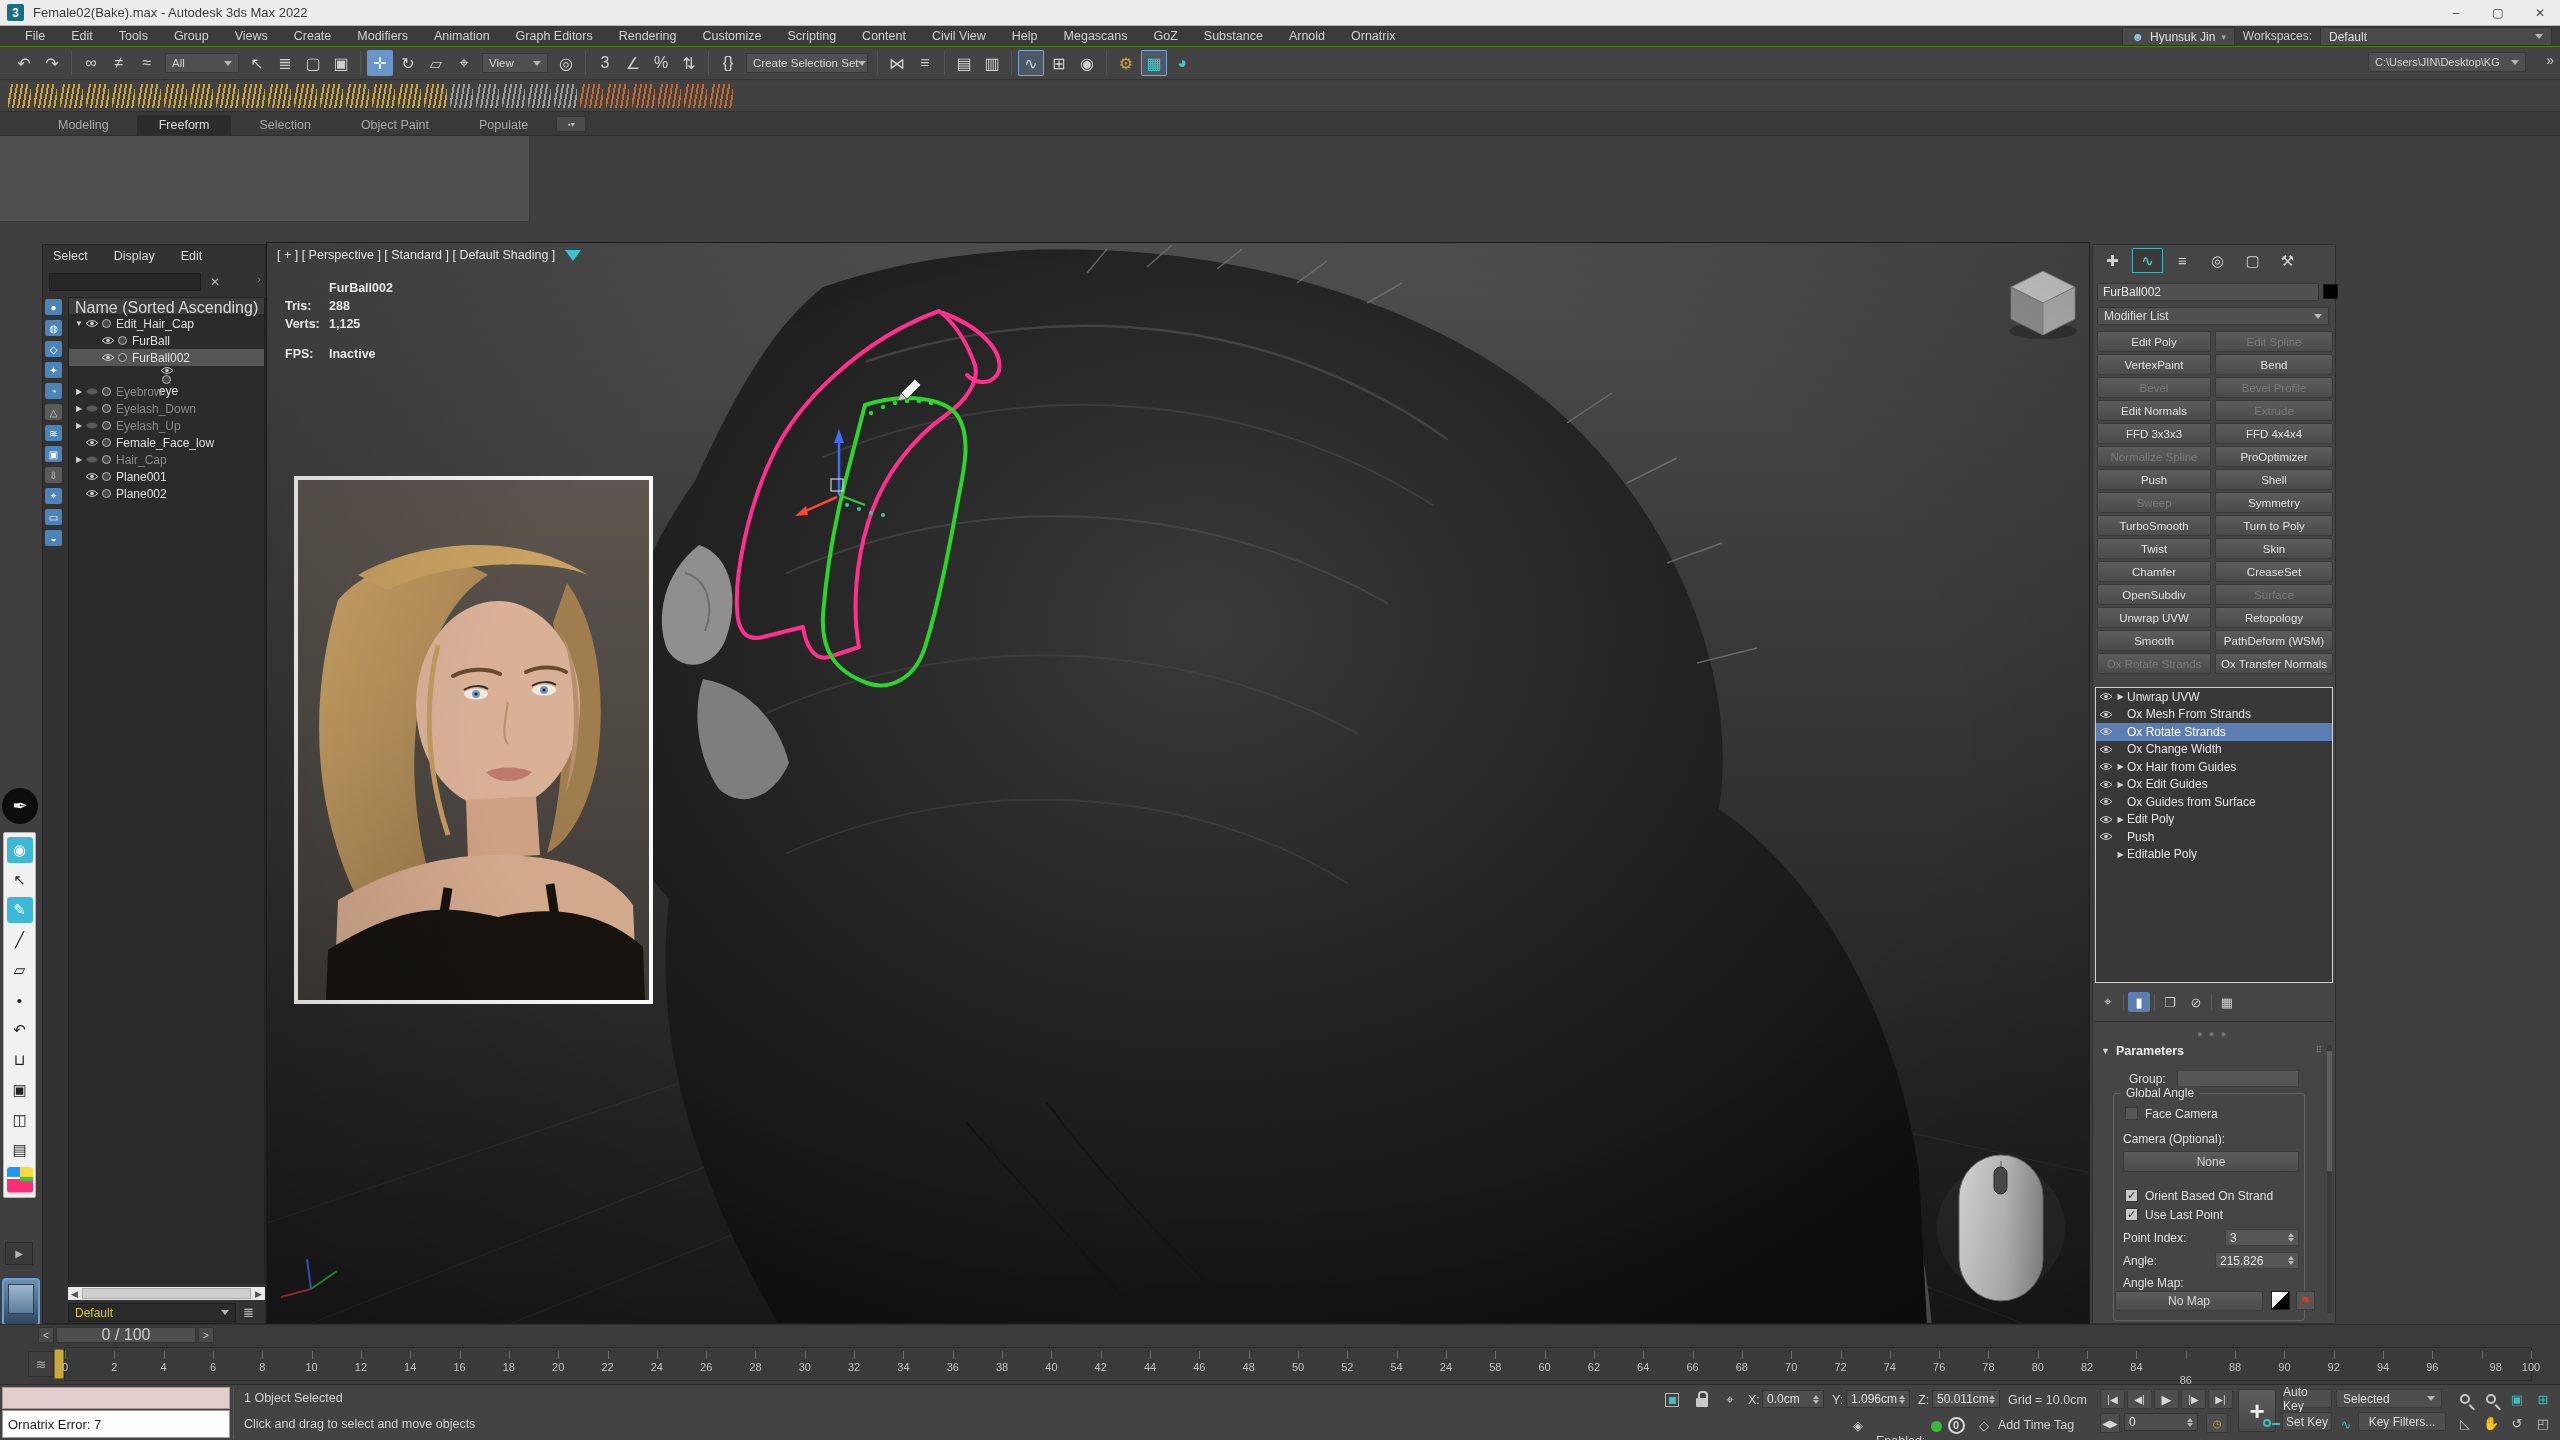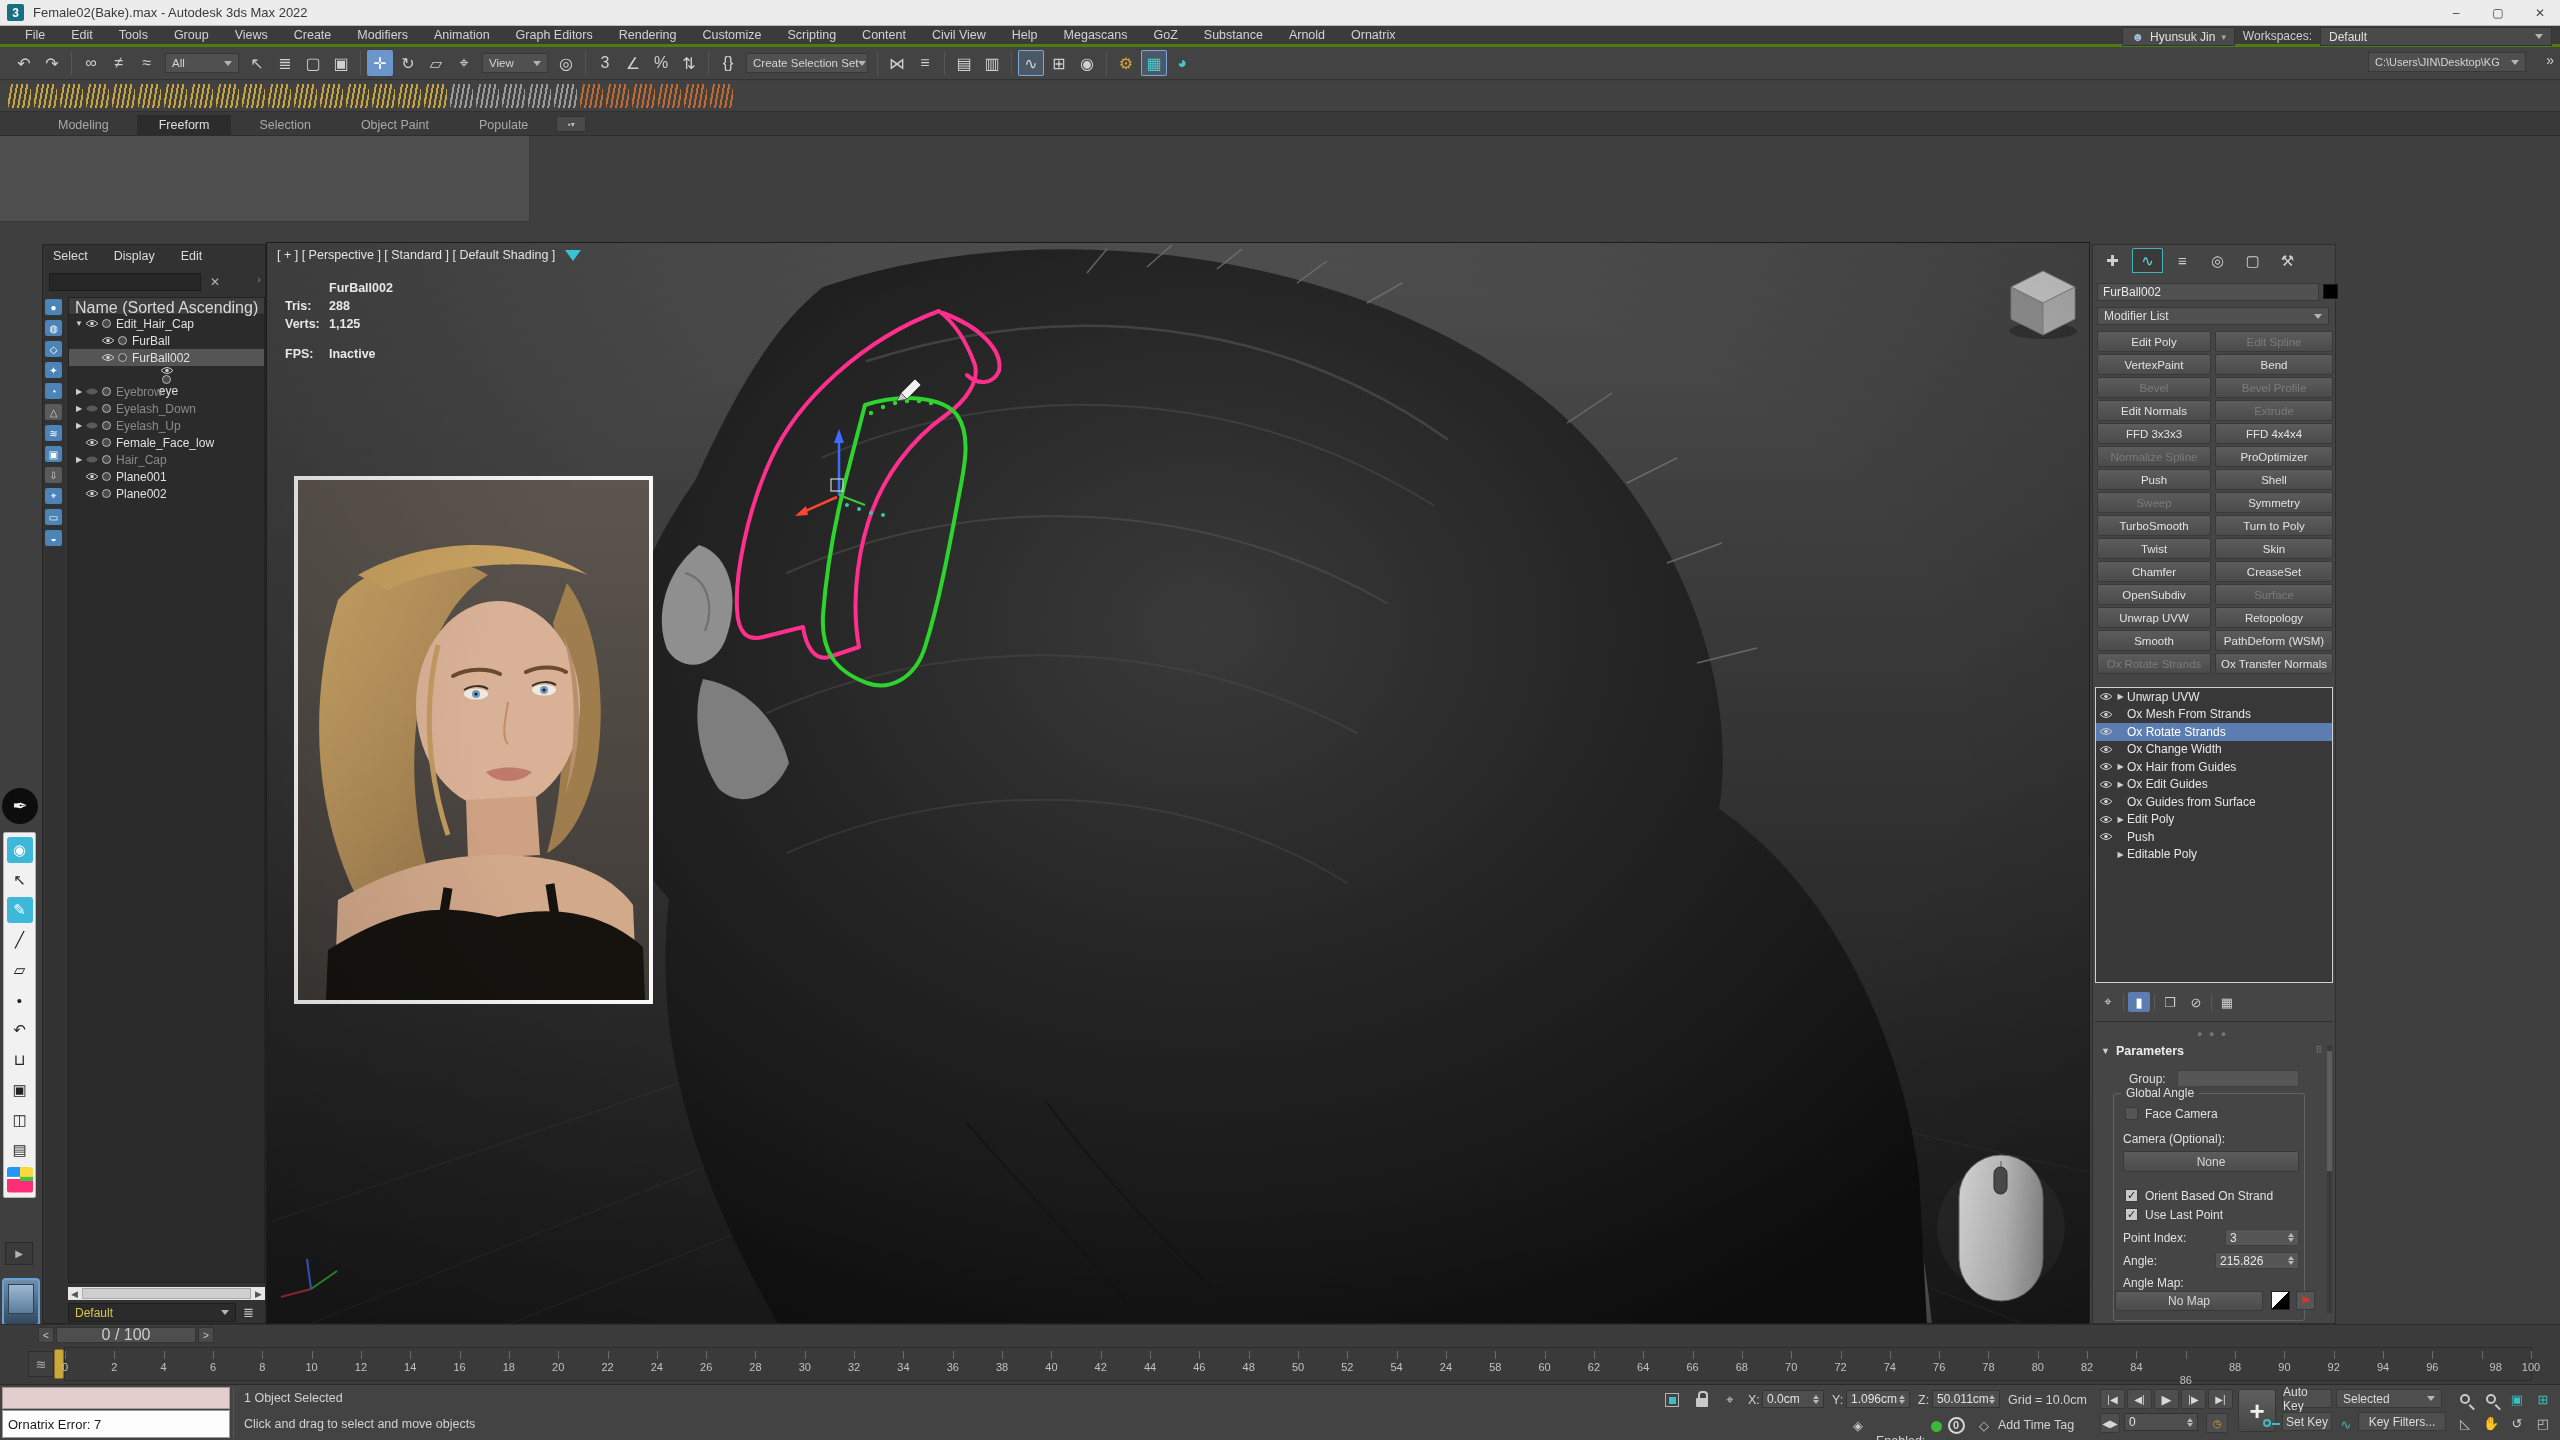--- a/index.html
+++ b/index.html
@@ -4,21 +4,21 @@
 <style>
   html,body{margin:0;padding:0;background:#3f3f3f;width:2560px;height:1440px;overflow:hidden;
     font-family:"Liberation Sans",sans-serif;-webkit-font-smoothing:antialiased;color:#d6d6d6;}
   *{box-sizing:border-box;}
   
   #titlebar{position:absolute;left:0;top:0;width:2560px;height:26px;background:#ececec;border-bottom:1px solid #b9b9b9;display:flex;align-items:center;}
   #appicon{width:17px;height:17px;margin-left:7px;background:#176f80;color:#fff;font-size:12px;font-weight:bold;display:flex;align-items:center;justify-content:center;border-radius:2px;}
   #wintitle{margin-left:9px;color:#3a3a3a;font-size:13px;}
   .winctl{position:absolute;top:0;height:25px;width:40px;display:flex;align-items:center;justify-content:center;color:#444;font-size:12px;}
   
-  #menubar{position:absolute;left:0;top:26px;width:2560px;height:21px;background:#3b3b3b;display:flex;align-items:center;border-bottom:3px solid #4d7c0f;}
+  #menubar{position:absolute;left:0;top:26px;width:2560px;height:21px;background:#3b3b3b;display:flex;align-items:center;border-bottom:1px solid #4d7c0f;}
   #menu-items{display:flex;gap:0;margin-left:12px;}
   .menu-item{padding:0 13px;font-size:12.5px;color:#d2d2d2;line-height:21px;}
   #user-chip{position:absolute;right:325px;top:1px;height:19px;background:#4a4a4a;border:1px solid #333;display:flex;align-items:center;padding:0 8px;gap:6px;font-size:12px;color:#e0e0e0;}
   #user-chip .uarr{font-size:9px;color:#aaa;}
   #ws-label{position:absolute;right:248px;top:3px;font-size:12px;color:#cfcfcf;}
   #ws-dd{position:absolute;right:8px;top:1px;width:232px;height:19px;background:#4a4a4a;border:1px solid #333;display:flex;align-items:center;padding:0 8px;font-size:12px;color:#e0e0e0;}
   .ddarrow{margin-left:auto;width:0;height:0;border-left:4px solid transparent;border-right:4px solid transparent;border-top:5px solid #b5b5b5;}
   
   #tb-main{position:absolute;left:0;top:47px;width:2560px;height:33px;background:#434343;border-bottom:1px solid #323232;display:flex;align-items:center;padding-left:10px;}
   .tbtn{width:26px;height:26px;margin:0 1px;display:flex;align-items:center;justify-content:center;font-size:16px;color:#cfcfcf;border-radius:2px;}

